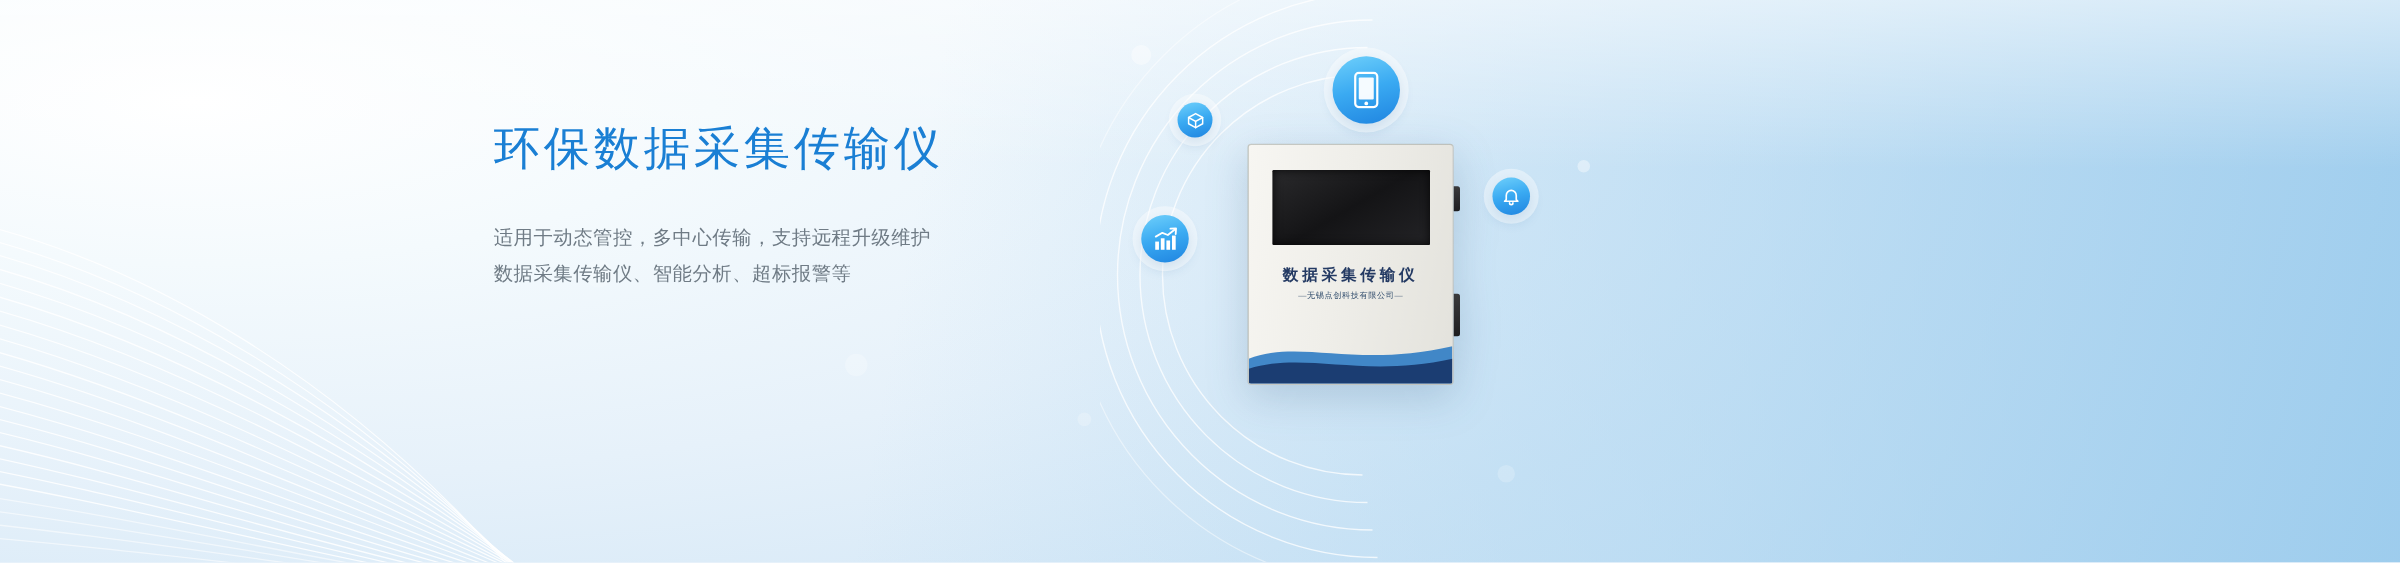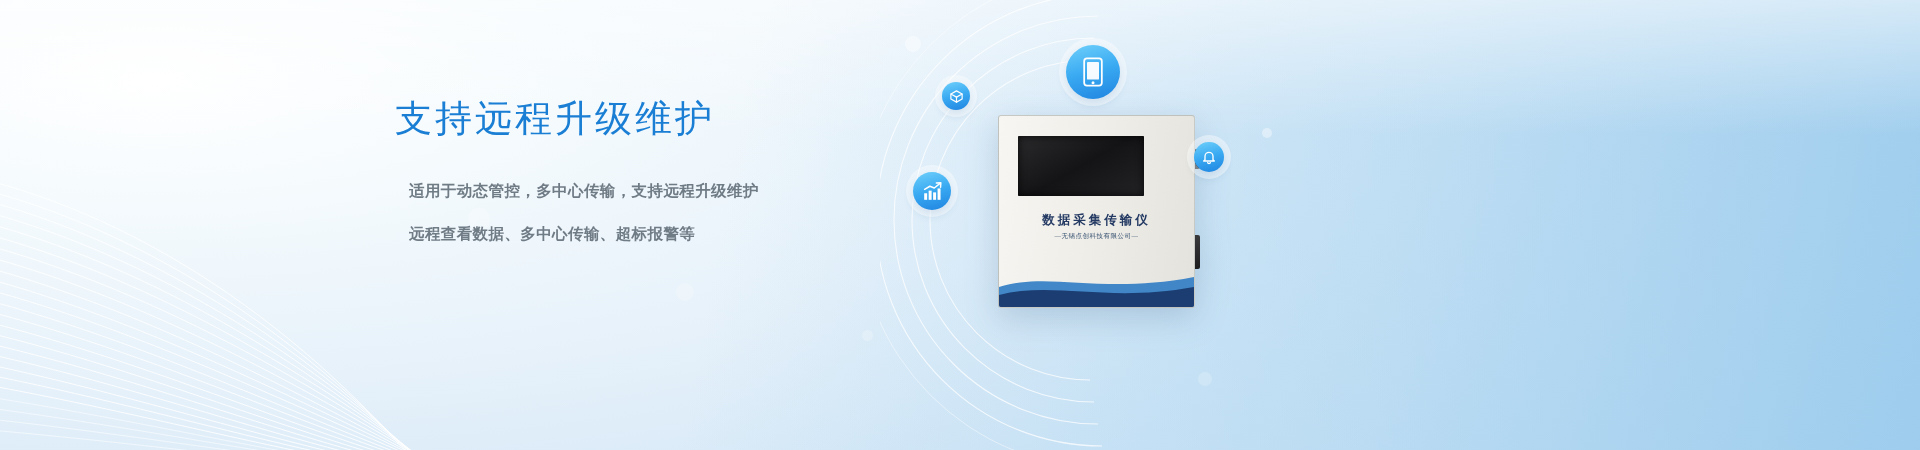--- a/index.html
+++ b/index.html
@@ -31,31 +31,30 @@
 
   
   .bubble{position:absolute;border-radius:50%;background:rgba(255,255,255,.40);pointer-events:none;}
 
   
   .copy{position:absolute;left:395px;top:96px;width:520px;}
   .headline{
     font-size:37px;line-height:46px;color:#1a7fd4;letter-spacing:3px;
     font-weight:400;margin:0 0 34px 0;white-space:nowrap;
   }
-  .sub{margin:14px;color:#6f7b85;font-size:15.5px;line-height:29px;letter-spacing:.4px;font-weight:700;}
+  .sub{margin:0;color:#6f7b85;font-size:15.5px;line-height:29px;letter-spacing:.4px;font-weight:400;}
 
   
   .stage{position:absolute;left:880px;top:0;width:420px;height:450px;}
   .rings{position:absolute;left:0;top:0;width:420px;height:450px;pointer-events:none;}
   .rings svg{display:block;}
 
   .device{
     position:absolute;left:118px;top:115px;width:165px;height:193px;
     filter:drop-shadow(0 10px 16px rgba(40,80,120,.20));
-    padding-left:32px;
   }
   .dev-body{
     position:absolute;inset:0;border-radius:3px;
     background:linear-gradient(100deg,#f7f6f2 0%,#efeee9 45%,#e3e2dc 100%);
     border:1px solid rgba(160,165,160,.55);
     overflow:hidden;
   }
   .dev-bezel{
     position:absolute;left:13px;top:14px;width:138px;height:72px;
     background:linear-gradient(160deg,#3d6aa8 0%,#2f5somber 0%,#2c5590 55%,#23436f 100%);
@@ -139,23 +138,23 @@
   </div>
 
   <div class="bubble" style="left:905px;top:36px;width:16px;height:16px;"></div>
   <div class="bubble" style="left:1262px;top:128px;width:10px;height:10px;"></div>
   <div class="bubble" style="left:676px;top:283px;width:18px;height:18px;opacity:.6;"></div>
   <div class="bubble" style="left:862px;top:330px;width:11px;height:11px;opacity:.55;"></div>
   <div class="bubble" style="left:1198px;top:372px;width:14px;height:14px;opacity:.5;"></div>
   <div class="bubble" style="left:468px;top:208px;width:22px;height:22px;opacity:.45;"></div>
 
   <div class="copy">
-    <h1 class="headline">支持远程升级维护</h1>
+    <h1 class="headline">环保数据采集传输仪</h1>
     <p class="sub">适用于动态管控，多中心传输，支持远程升级维护</p>
-    <p class="sub">远程查看数据、多中心传输、超标报警等</p>
+    <p class="sub">数据采集传输仪、智能分析、超标报警等</p>
   </div>
 
   <div class="stage">
 
     <div class="rings">
       <svg width="420" height="450" viewBox="0 0 420 450" aria-hidden="true">
         <g fill="none" stroke="#ffffff" stroke-opacity="0.75" stroke-width="1.1">
           <path d="M210,60 A 160 160 0 1 0 210,380"></path>
           <path d="M214,38 A 182 182 0 1 0 214,402"></path>
           <path d="M218,16 A 204 204 0 1 0 218,424"></path>

